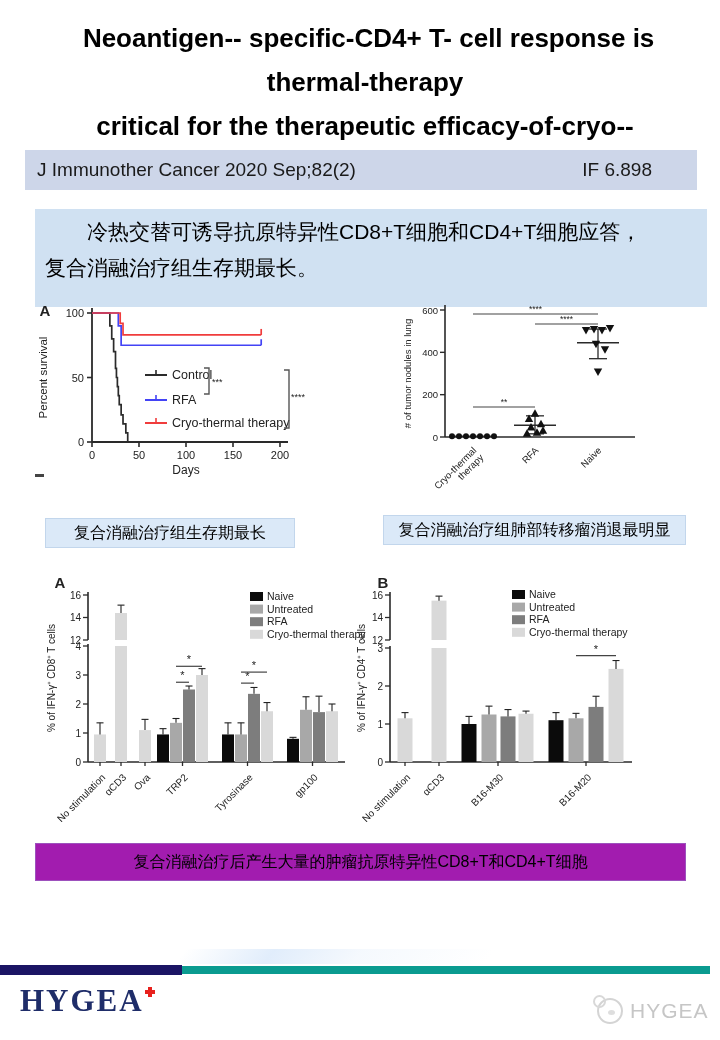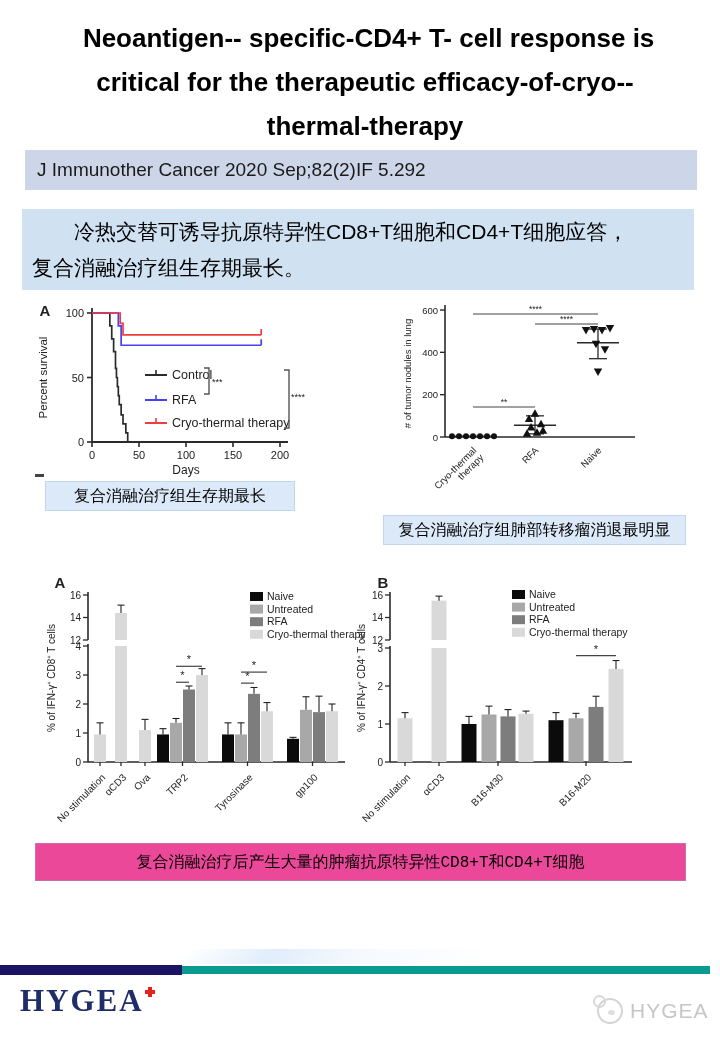--- a/index.html
+++ b/index.html
@@ -2,27 +2,27 @@
 <html><head>
 <meta charset="utf-8">
 <style>
   html,body{margin:0;padding:0;background:#fff;}
   #slide{position:relative;width:720px;height:1040px;background:#ffffff;overflow:hidden;
          font-family:"Liberation Sans", sans-serif;color:#111;}
   #title{position:absolute;left:20px;top:16px;width:690px;font-weight:bold;
          font-size:26px;line-height:44px;color:#000;}
   .ttl-line{white-space:pre;text-align:center;}
   #citation{position:absolute;left:25px;top:150px;width:672px;height:40px;
-            display:flex;align-items:center;
-            padding:0 26px 0 12px;box-sizing:border-box;font-size:19px;color:#1a1a1a;}
-  #summary{position:absolute;left:22px;top:209px;width:672px;height:81px;
+            display:flex;align-items:center;justify-content:space-between;
+            padding:0 45px 0 12px;box-sizing:border-box;font-size:19px;color:#1a1a1a;}
+  #summary{position:absolute;left:35px;top:209px;width:672px;height:98px;
            box-sizing:border-box;padding:5px 10px 0 10px;font-size:21px;line-height:36px;color:#000;}
   .cap{position:absolute;display:flex;align-items:center;justify-content:center;
        font-size:16px;color:#000;border:1px solid rgba(150,180,215,0.35);box-sizing:border-box;}
-  #cap-l{left:45px;top:481px;width:250px;height:30px;}
+  #cap-l{left:45px;top:518px;width:250px;height:30px;}
   #cap-r{left:383px;top:499px;width:303px;height:30px;}
   #cap-b{left:35px;top:843px;width:651px;height:38px;}
   svg{position:absolute;}
   #chart-survival{left:33px;top:296px;}
   #chart-nodules{left:393px;top:290px;}
   #chart-cd8{left:40px;top:570px;}
   #chart-cd4{left:350px;top:570px;}
   svg text{font-family:"Liberation Sans", sans-serif;fill:#222;}
   #bdash{position:absolute;left:35px;top:474px;width:9px;height:3px;background:#444;}
   #wisp{position:absolute;left:160px;top:949px;width:440px;height:15px;
@@ -42,27 +42,27 @@
   #wm-icon::before{content:"";position:absolute;width:9px;height:9px;border:2px solid #d8d8d8;border-radius:50%;left:-6px;top:-5px;}
   #wm-icon::after{content:"";position:absolute;width:7px;height:5px;background:#dedede;border-radius:50%;left:9px;top:10px;}
 </style>
 </head>
 <body>
 
 <div id="slide">
 
   <div id="title">
     <div class="ttl-line"> Neoantigen-- specific-CD4+ T- cell response is</div>
+    <div class="ttl-line">thermal-therapy</div>
     <div class="ttl-line">critical for the therapeutic efficacy-of-cryo--</div>
-    <div class="ttl-line">thermal-therapy</div>
   </div>
 
   <div id="citation" style="background-color: rgb(205, 214, 233);">
     <span>J Immunother Cancer 2020 Sep;82(2)</span>
-    <span>IF 5.292</span>
+    <span>IF 6.898</span>
   </div>
 
   <div id="summary" style="background-color: rgb(208, 225, 242);">
     <div>　　冷热交替可诱导抗原特异性CD8+T细胞和CD4+T细胞应答，</div>
     <div>复合消融治疗组生存期最长。</div>
   </div>
 
   <svg id="chart-survival" width="312" height="190">
       <text x="12" y="20" font-size="15" text-anchor="middle" fill="#000" font-weight="bold">A</text>
       <line x1="59" y1="12" x2="59" y2="146" stroke="#2a2a2a" stroke-width="1.8"></line>
@@ -323,21 +323,21 @@
       <rect x="162" y="32.6" width="13" height="9" fill="#a8a8a8"></rect>
       <text x="179" y="40.6" font-size="10.5" text-anchor="start" fill="#222">Untreated</text>
       <rect x="162" y="45.2" width="13" height="9" fill="#7d7d7d"></rect>
       <text x="179" y="53.2" font-size="10.5" text-anchor="start" fill="#222">RFA</text>
       <rect x="162" y="57.8" width="13" height="9" fill="#d9d9d9"></rect>
       <text x="179" y="65.8" font-size="10.5" text-anchor="start" fill="#222">Cryo-thermal therapy</text>
       <line x1="226" y1="85.60000000000001" x2="266" y2="85.60000000000001" stroke="#444" stroke-width="1.2"></line>
       <text x="246" y="82.60000000000001" font-size="11" text-anchor="middle" fill="#333">*</text>
     </svg>
 
-  <div id="cap-b" class="cap" style="background-color: #ec4899; font-family: Liberation Mono, monospace;">复合消融治疗后产生大量的肿瘤抗原特异性CD8+T和CD4+T细胞</div>
+  <div id="cap-b" class="cap" style="background-color: #a21caf;">复合消融治疗后产生大量的肿瘤抗原特异性CD8+T和CD4+T细胞</div>
 
   <div id="wisp"></div>
   <div id="fbar-navy" style="background-color: rgb(27, 20, 100);"></div>
   <div id="fbar-teal" style="background-color: rgb(10, 155, 144);"></div>
 
   <div id="logo" style="color: rgb(31, 45, 105);">
     <span>HYGEA</span><span id="logo-cross"></span>
   </div>
 
   <div id="watermark">

